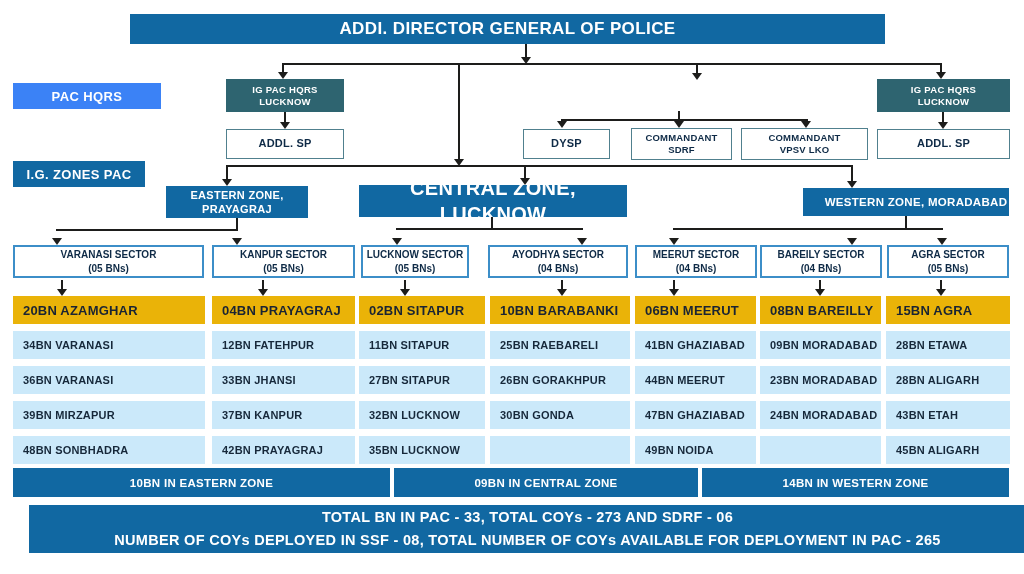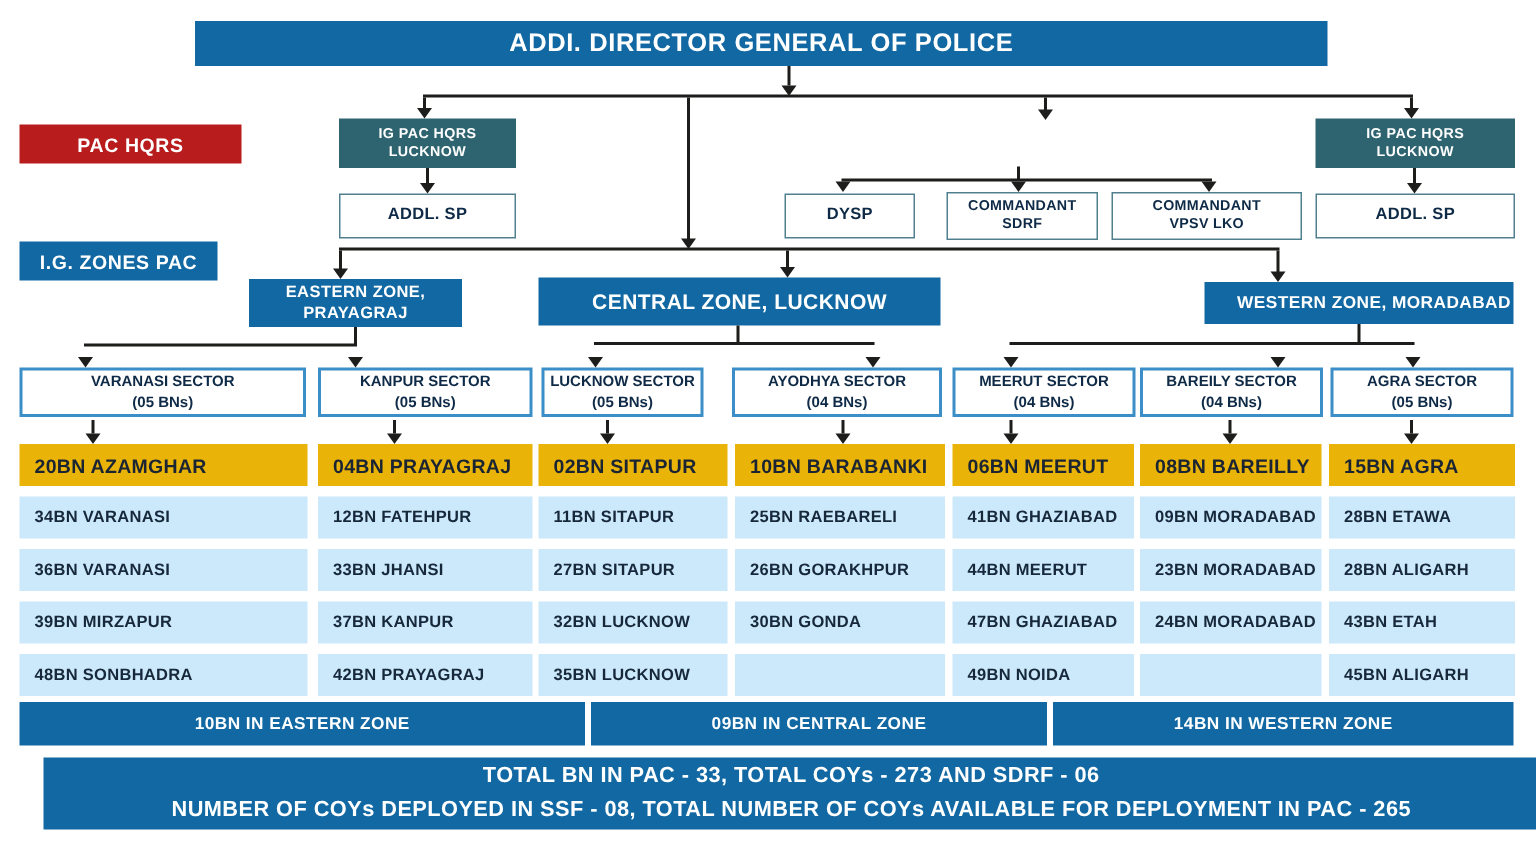--- a/index.html
+++ b/index.html
@@ -2,21 +2,21 @@
 <html><head>
 <meta charset="utf-8">
 <style>
   * { margin:0; padding:0; box-sizing:border-box; }
   body { background:#ffffff; font-family:"Liberation Sans", sans-serif; }
   .stage { position:relative; width:1024px; height:574px; background:#ffffff; overflow:hidden; font-weight:bold; }
 
   .box { position:absolute; display:flex; align-items:center; justify-content:center; text-align:center; white-space:pre-line; }
 
   .banner   { background:#1168a2; color:#ffffff; letter-spacing:.4px; }
-  .purplebx { background:#b91c1c; color:#ffffff; letter-spacing:.4px; }
+  .purplebx { background:#3b82f6; color:#ffffff; letter-spacing:.4px; }
   .tealbx   { background:#2e6470; color:#ffffff; font-size:9.5px; line-height:1.25; letter-spacing:.3px; }
   .redbx    { background:#a34543; color:#ffffff; font-size:15px; letter-spacing:.4px; }
   .whitebx  { background:#ffffff; border:1.5px solid #50808e; color:#0e2a46; font-size:11px; line-height:1.25; letter-spacing:.2px; }
   .zonebx   { background:#1168a2; color:#ffffff; line-height:1.3; letter-spacing:.3px; }
   .sector   { background:#ffffff; border:2px solid #3c8ec8; color:#0e2a46; font-size:10px; line-height:1.35;
               display:flex; flex-direction:column; align-items:center; justify-content:center; position:absolute; top:245px; height:33px; text-align:center; }
 
   .col  { position:absolute; top:296px; }
   .cell { height:28px; margin-bottom:7px; background:#cbe9fa; color:#16283a; font-size:11px; display:flex; align-items:center; padding-left:10px; letter-spacing:.2px; }
   .cell.head { background:#eab308; color:#1a2433; font-size:13px; }
@@ -47,21 +47,21 @@
 LUCKNOW</div>
   <div class="box whitebx" style="left:523px;top:129px;width:87px;height:30px;">DYSP</div>
   <div class="box whitebx" style="left:631px;top:128px;width:101px;height:32px;font-size:9.5px;">COMMANDANT
 SDRF</div>
   <div class="box whitebx" style="left:741px;top:128px;width:127px;height:32px;font-size:9.5px;">COMMANDANT
 VPSV LKO</div>
   <div class="box whitebx" style="left:877px;top:129px;width:133px;height:30px;">ADDL. SP</div>
 
   <div class="box zonebx" style="left:166px;top:186px;width:142px;height:32px;font-size:11px;">EASTERN ZONE,
 PRAYAGRAJ</div>
-  <div class="box zonebx" style="left:359px;top:185px;width:268px;height:32px;font-size:14px;">CENTRAL ZONE, LUCKNOW</div>
+  <div class="box zonebx" style="left:359px;top:185px;width:268px;height:32px;font-size:20px;">CENTRAL ZONE, LUCKNOW</div>
   <div class="box zonebx" style="left:803px;top:188px;width:206px;height:28px;font-size:11.5px;padding-left:20px;">WESTERN ZONE, MORADABAD</div>
 
   <div class="sector" style="left:13px;width:191px;">
     <span>VARANASI SECTOR</span>
     <span>(05 BNs)</span>
   </div>
   <div class="sector" style="left:212px;width:143px;">
     <span>KANPUR SECTOR</span>
     <span>(05 BNs)</span>
   </div>

